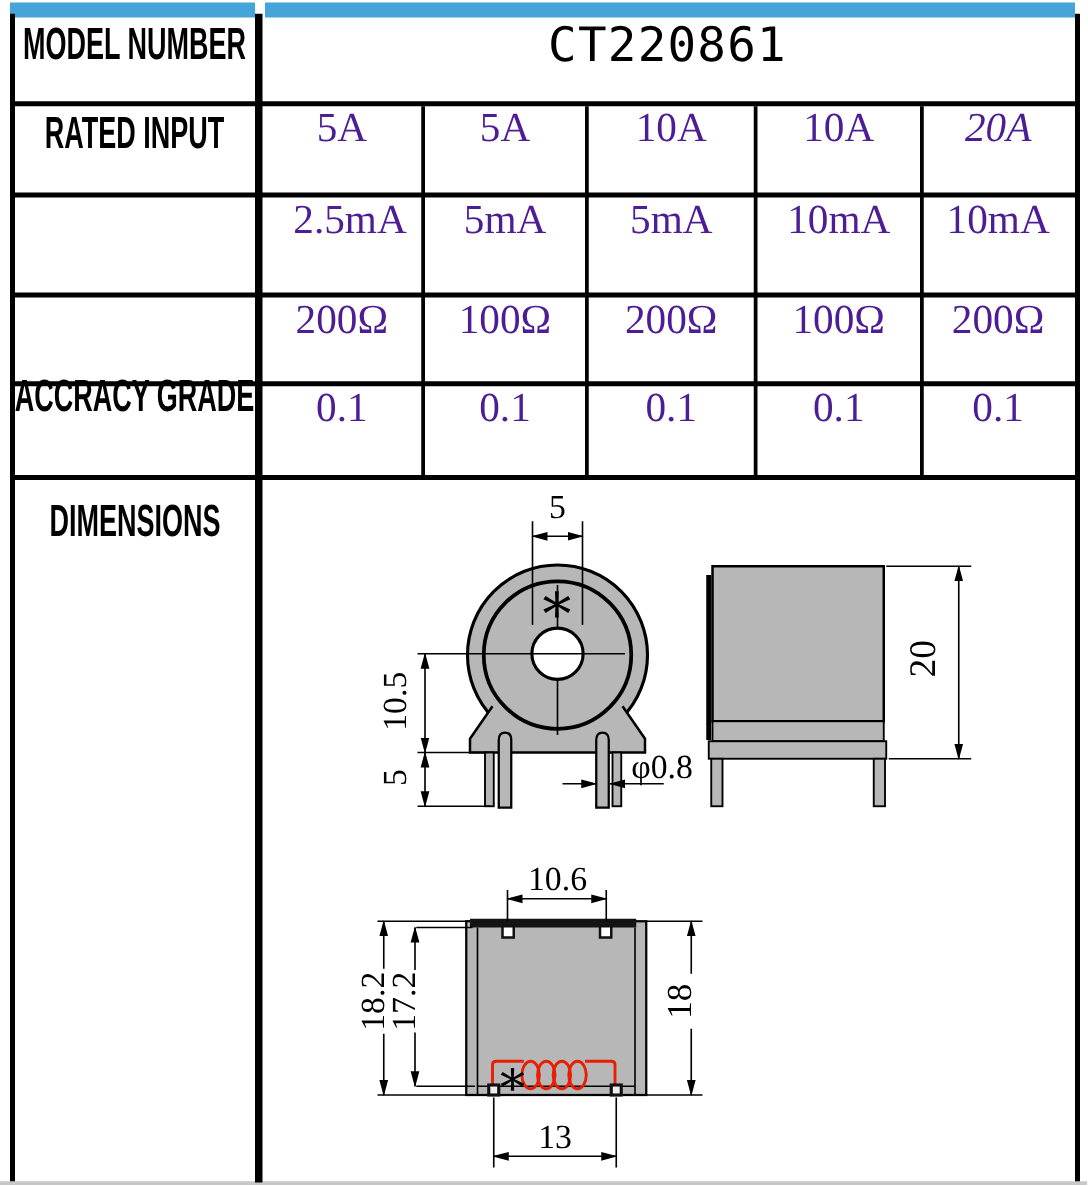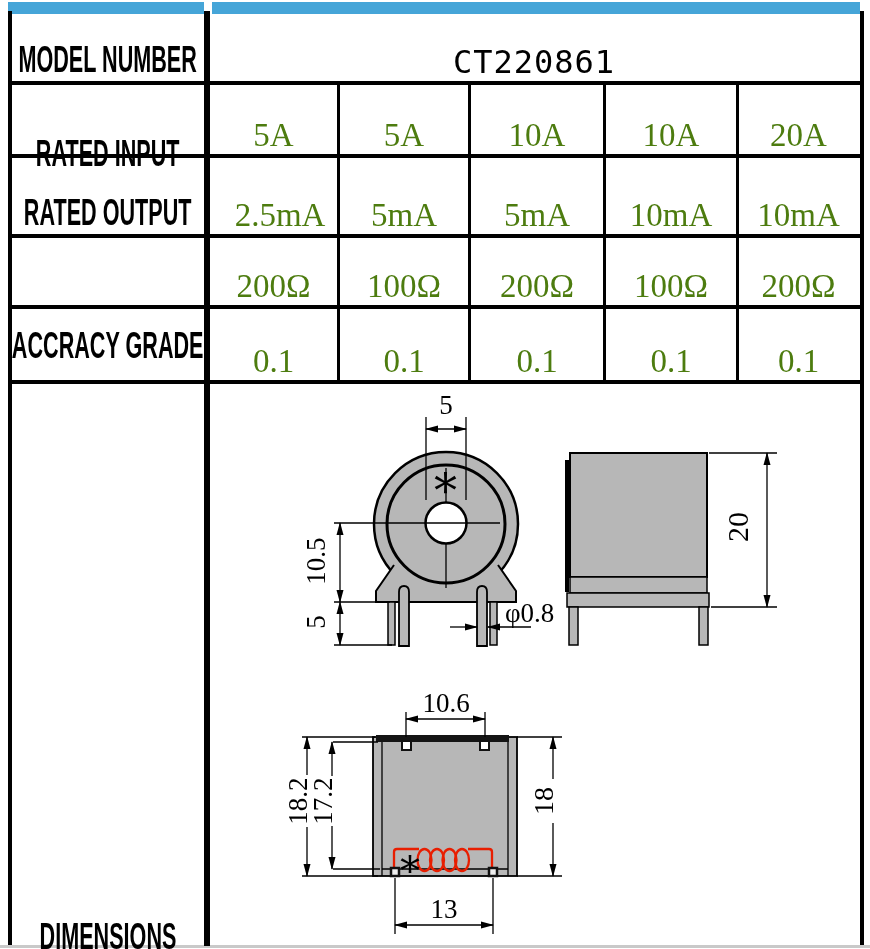--- a/index.html
+++ b/index.html
@@ -2,25 +2,25 @@
 <html><head>
 <meta charset="utf-8">
 <style>
   html,body{margin:0;padding:0;background:#fff;}
   #sheet{position:relative;width:870px;height:949px;background:#ffffff;overflow:hidden;
          font-family:"Liberation Sans",sans-serif;}
   .abs{position:absolute;}
   .blue{background:#45a5d8;height:12px;top:2px;}
   .hline{background:#000;left:8px;width:856px;height:4px;}
   .vline{background:#000;width:3px;}
-  .cell{position:absolute;display:flex;align-items:flex-end;justify-content:center;}
+  .cell{position:absolute;display:flex;align-items:flex-start;justify-content:center;}
   .hdr{font-weight:700;font-size:36px;color:#000;white-space:nowrap;
        transform:scaleX(0.60);letter-spacing:0px;}
-  .val{font-family:"Liberation Serif",serif;font-size:33px;color:#4d7c0f;white-space:nowrap;}
-  .model{font-family:"DejaVu Sans Mono",monospace;font-size:32px;letter-spacing:1px;color:#000;}
+  .val{font-family:"Liberation Serif",serif;font-size:33px;color:#4c1d95;white-space:nowrap;}
+  .model{font-family:"DejaVu Sans Mono",monospace;font-size:38px;letter-spacing:1px;color:#000;}
   svg text{font-family:"Liberation Serif",serif;fill:#000;}
   .dimtxt{font-size:27px;}
   .star{font-family:"DejaVu Serif",serif;}
 </style>
 </head>
 <body>
 
 <div id="sheet">
 
   <div class="abs blue" style="left:8px;width:196px;"></div>
@@ -39,39 +39,36 @@
   <div class="abs vline" style="left:468px;top:85px;height:295px;"></div>
   <div class="abs vline" style="left:603px;top:85px;height:295px;"></div>
   <div class="abs vline" style="left:736px;top:85px;height:295px;"></div>
 
   <div class="cell" style="left:12px;top:14px;width:192px;height:67px;">
     <span class="hdr">MODEL NUMBER</span>
     </div>
   <div class="cell" style="left:12px;top:85px;width:192px;height:90px;">
     <span class="hdr">RATED INPUT</span>
     </div>
-  <div class="cell" style="left:12px;top:158px;width:192px;height:76px;">
-    <span class="hdr">RATED OUTPUT</span>
-    </div>
   <div class="cell" style="left:12px;top:296px;width:192px;height:71px;">
     <span class="hdr">ACCRACY GRADE</span>
     </div>
   <div class="cell" style="left:12px;top:384px;width:192px;height:562px;margin-top:12px;">
     <span class="hdr">DIMENSIONS</span>
     </div>
 
   <div class="cell" style="left:210px;top:14px;width:648px;height:67px;">
     <span class="model">CT220861</span>
     </div>
 
   <div class="cell val" style="left:210px;top:85px;width:127px;height:69px;">5A</div>
   <div class="cell val" style="left:340px;top:85px;width:128px;height:69px;">5A</div>
   <div class="cell val" style="left:471px;top:85px;width:132px;height:69px;">10A</div>
   <div class="cell val" style="left:606px;top:85px;width:130px;height:69px;">10A</div>
-  <div class="cell val" style="left:739px;top:85px;width:119px;height:69px;">20A</div>
+  <div class="cell val" style="left:739px;top:85px;width:119px;height:69px;font-style:italic;">20A</div>
 
   <div class="cell val" style="left:210px;top:158px;width:140px;height:76px;">2.5mA</div>
   <div class="cell val" style="left:340px;top:158px;width:128px;height:76px;">5mA</div>
   <div class="cell val" style="left:471px;top:158px;width:132px;height:76px;">5mA</div>
   <div class="cell val" style="left:606px;top:158px;width:130px;height:76px;">10mA</div>
   <div class="cell val" style="left:739px;top:158px;width:119px;height:76px;">10mA</div>
 
   <div class="cell val" style="left:210px;top:238px;width:127px;height:67px;">200Ω</div>
   <div class="cell val" style="left:340px;top:238px;width:128px;height:67px;">100Ω</div>
   <div class="cell val" style="left:471px;top:238px;width:132px;height:67px;">200Ω</div>

